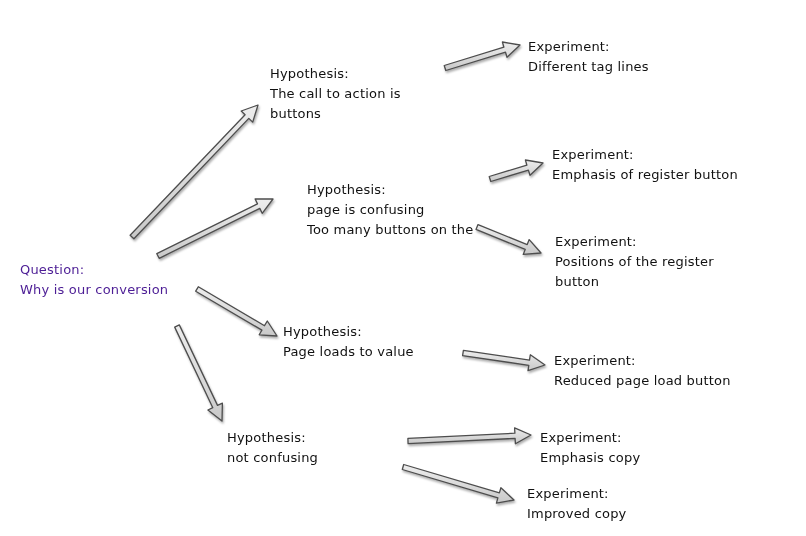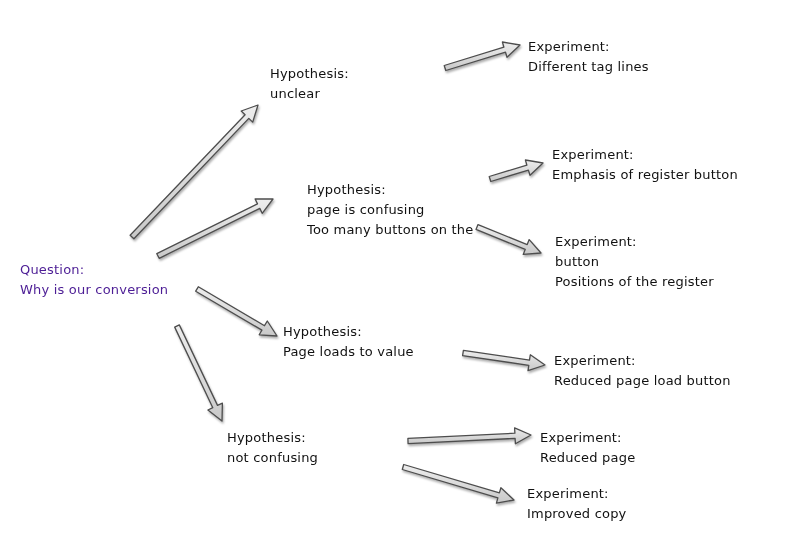--- a/index.html
+++ b/index.html
@@ -63,21 +63,22 @@
     </svg>
   <div>
       <div class="node" style="left: 20px; top: 260px; color: #4c1d95;">
 
   <span class="node-line">Question:</span>
         <span class="node-line">Why is our conversion</span>
       </div>
       <div class="node" style="left: 270px; top: 64px; color: rgb(17, 17, 17);">
 
   <span class="node-line">Hypothesis:</span>
-        <span class="node-line">unclear</span>
+        <span class="node-line">The call to action is</span>
+        <span class="node-line">buttons</span>
       </div>
       <div class="node" style="left: 307px; top: 180px; color: rgb(17, 17, 17);">
 
   <span class="node-line">Hypothesis:</span>
         <span class="node-line">page is confusing</span>
         <span class="node-line">Too many buttons on the</span>
       </div>
       <div class="node" style="left: 283px; top: 322px; color: rgb(17, 17, 17);">
 
   <span class="node-line">Hypothesis:</span>
@@ -94,32 +95,32 @@
         <span class="node-line">Different tag lines</span>
       </div>
       <div class="node" style="left: 552px; top: 145px; color: rgb(17, 17, 17);">
 
   <span class="node-line">Experiment:</span>
         <span class="node-line">Emphasis of register button</span>
       </div>
       <div class="node" style="left: 555px; top: 232px; color: rgb(17, 17, 17);">
 
   <span class="node-line">Experiment:</span>
+        <span class="node-line">Positions of the register</span>
         <span class="node-line">button</span>
-        <span class="node-line">Positions of the register</span>
       </div>
       <div class="node" style="left: 554px; top: 351px; color: rgb(17, 17, 17);">
 
   <span class="node-line">Experiment:</span>
         <span class="node-line">Reduced page load button</span>
       </div>
       <div class="node" style="left: 540px; top: 428px; color: rgb(17, 17, 17);">
 
   <span class="node-line">Experiment:</span>
-        <span class="node-line">Reduced page</span>
+        <span class="node-line">Emphasis copy</span>
       </div>
       <div class="node" style="left: 527px; top: 484px; color: rgb(17, 17, 17);">
 
   <span class="node-line">Experiment:</span>
         <span class="node-line">Improved copy</span>
       </div>
     </div>
 </div>
 
 </body></html>

